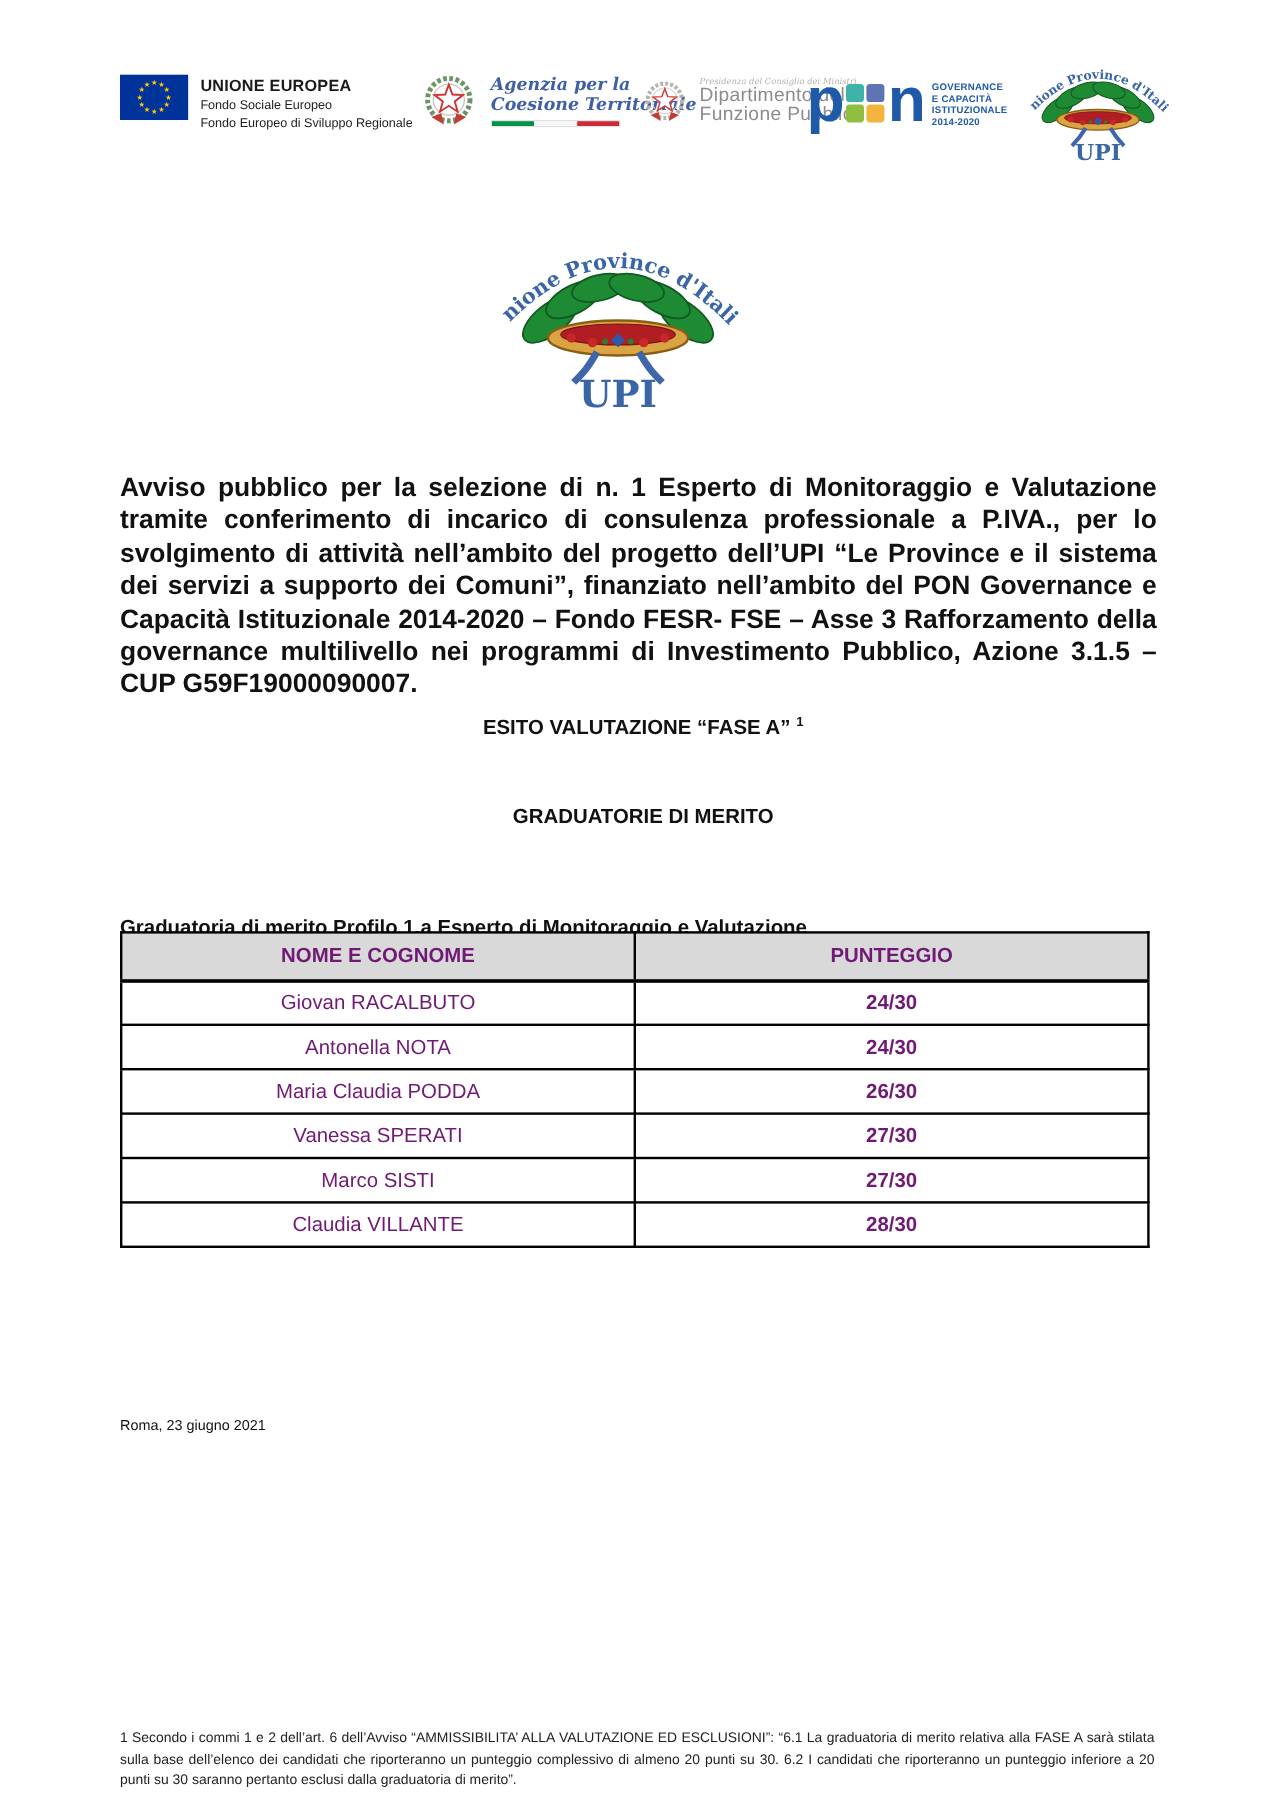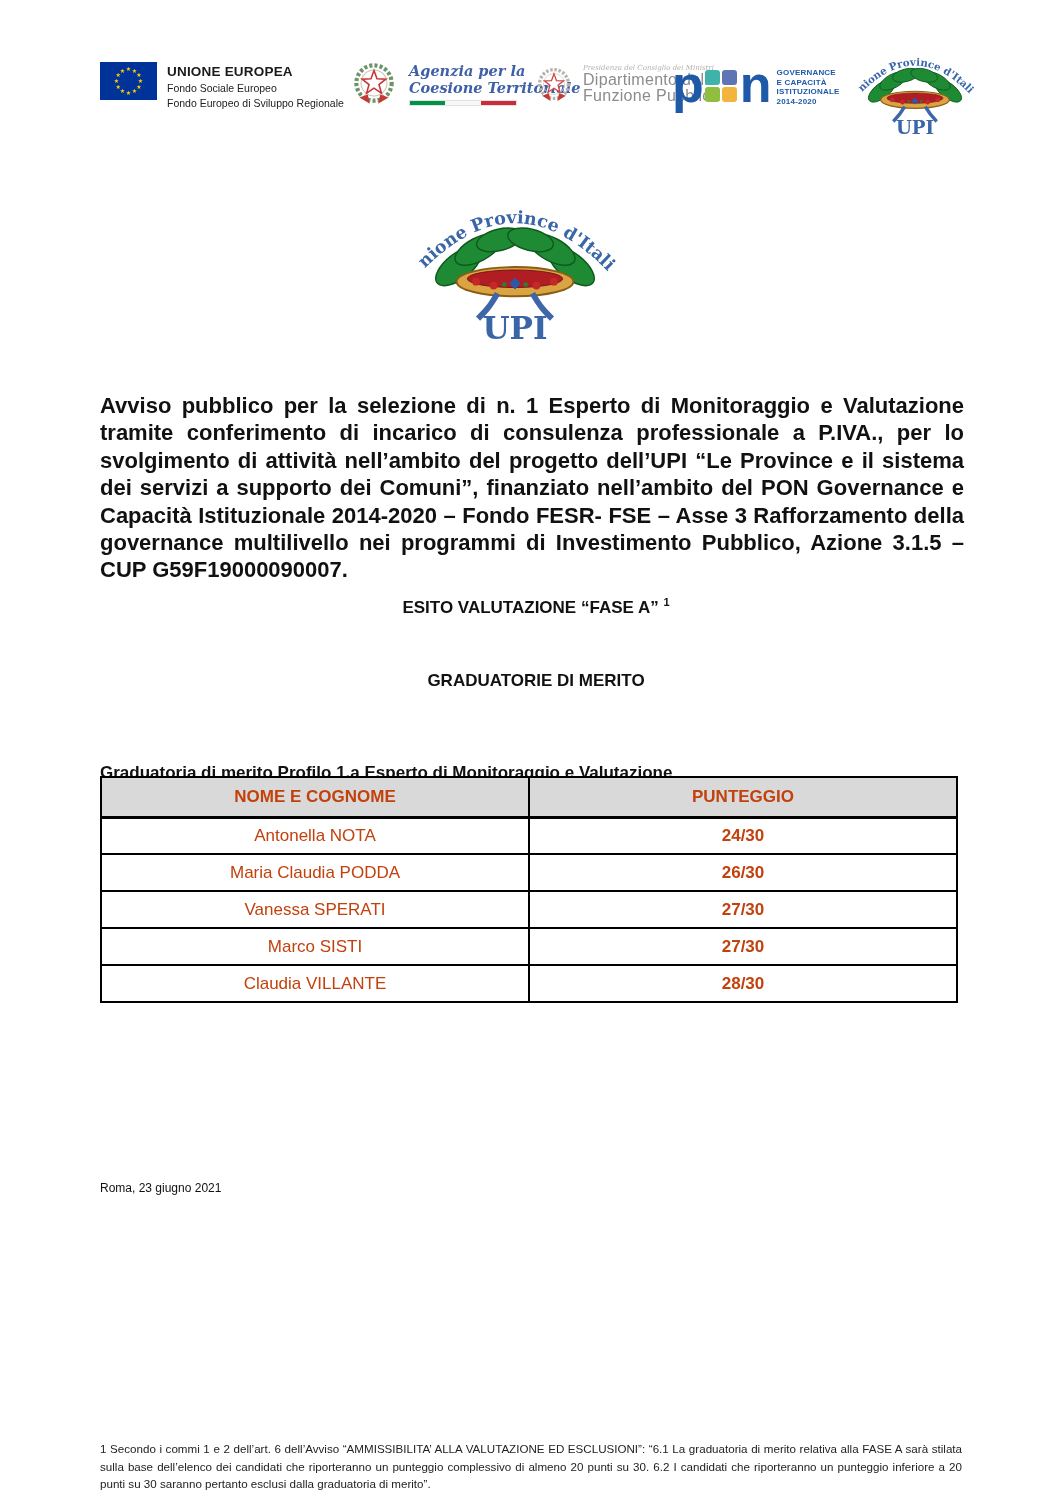--- a/index.html
+++ b/index.html
@@ -63,21 +63,21 @@
     position: absolute; top: 763px; left: 100px; width: 864px; margin: 0;
     font-size: 17px; font-weight: bold; color: #111;
   }
 
   
   table.merit {
     position: absolute; top: 776px; left: 100px; width: 858px;
     border-collapse: collapse; table-layout: fixed;
   }
   table.merit th, table.merit td {
-    border: 2px solid #000; text-align: center; font-size: 17px; color: #c2410c;
+    border: 2px solid #000; text-align: center; font-size: 17px; color: #701a75;
   }
   table.merit th {
     background: #d9d9d9; height: 40px; font-weight: bold; border-bottom-width: 3px;
   }
   table.merit td { height: 37px; }
   td.score { font-weight: bold; }
 
   .date-line { position: absolute; top: 1181px; left: 100px; margin: 0; font-size: 12px; color: #111; }
 
   
@@ -238,20 +238,24 @@
 
   <table class="merit">
     <thead>
       <tr>
         <th>NOME E COGNOME</th>
         <th>PUNTEGGIO</th>
       </tr>
     </thead>
     <tbody>
       <tr>
+        <td class="name">Giovan RACALBUTO</td>
+        <td class="score">24/30</td>
+      </tr>
+      <tr>
         <td class="name">Antonella NOTA</td>
         <td class="score">24/30</td>
       </tr>
       <tr>
         <td class="name">Maria Claudia PODDA</td>
         <td class="score">26/30</td>
       </tr>
       <tr>
         <td class="name">Vanessa SPERATI</td>
         <td class="score">27/30</td>

